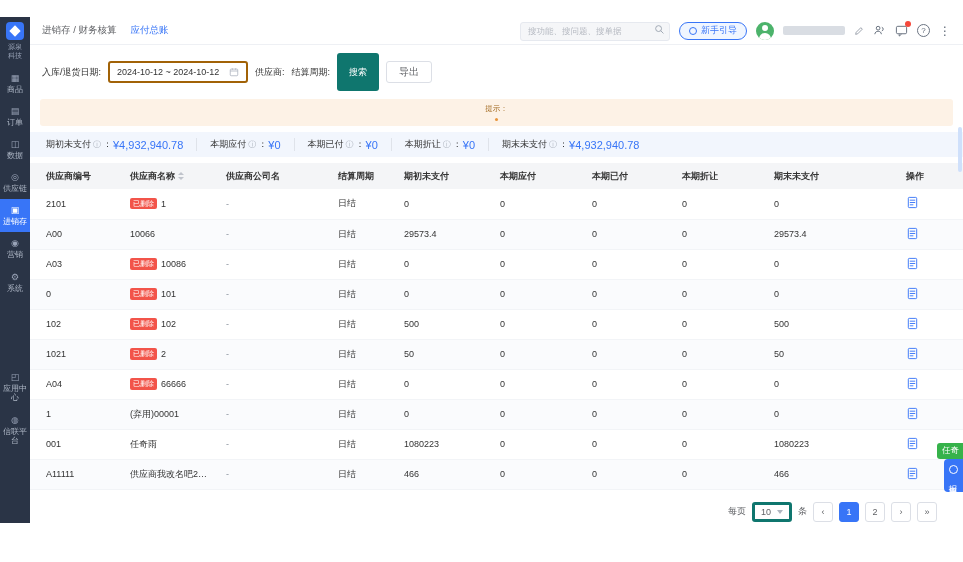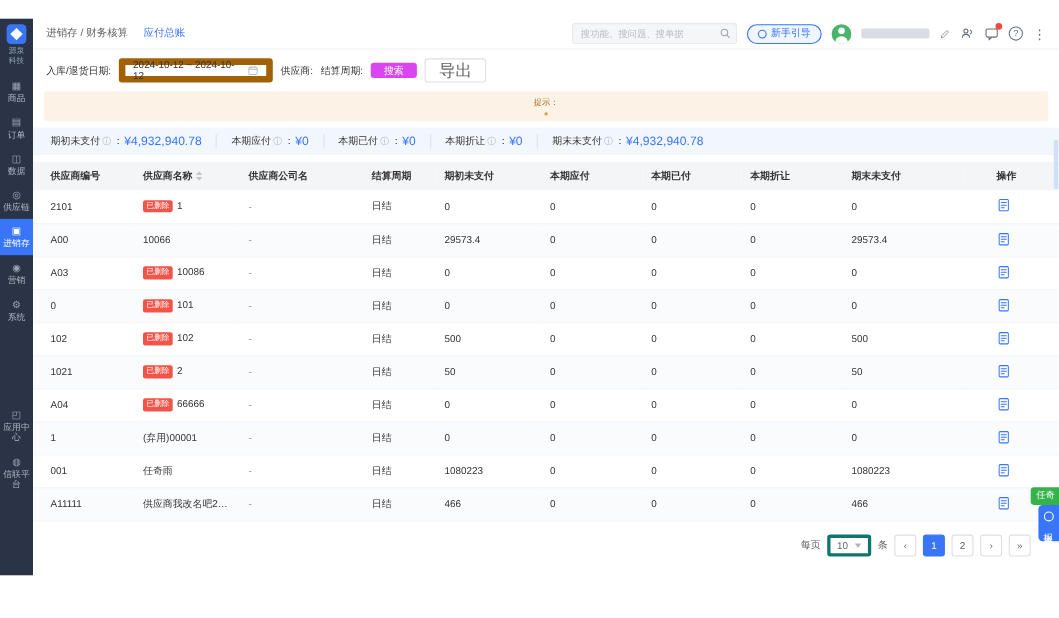--- a/index.html
+++ b/index.html
@@ -42,27 +42,27 @@
   .avatar::after { content:""; position:absolute; left:3px; top:11px; width:12px; height:8px; background:#fff; border-radius:6px 6px 0 0; }
   .redacted { width:62px; height:9px; background:#d9dde3; border-radius:2px; }
   .icon-btn { display:flex; align-items:center; justify-content:center; position:relative; color:#606a78; cursor:pointer; line-height:0; }
   .icon-btn.help { width:13px; height:13px; border:1px solid #6b7482; border-radius:50%; font-size:8px; line-height:11px; }
   .icon-btn.more { font-size:12px; line-height:12px; }
   .msg .dot { position:absolute; top:-3px; right:-3px; width:6px; height:6px; background:#f5483b; border-radius:50%; }
 
   
   .filterbar { display:flex; align-items:center; gap:7px; padding:8px 12px; flex-shrink:0; }
   .f-label { font-size:9px; color:#333; }
-  .input-box { height:22px; border:6px solid #a16207; border-radius:3px; background:#fff; display:flex; align-items:center; padding:0 7px; font-size:9px; color:#333; gap:6px; cursor:pointer; }
+  .input-box { height:22px; border:2px solid #a16207; border-radius:3px; background:#fff; display:flex; align-items:center; padding:0 7px; font-size:9px; color:#333; gap:6px; cursor:pointer; }
   .date-box { width:140px; justify-content:space-between; }
   .supplier-box { width:100px; }
   .cycle-box { width:112px; justify-content:space-between; }
   .caret { width:0; height:0; border-left:3.5px solid transparent; border-right:3.5px solid transparent; border-top:4.5px solid #b0b6c0; }
-  .btn-primary { height:14px; padding:0 12px; background:#d946ef; color:#fff; border:none; border-radius:3px; font-size:9px; cursor:pointer; font-family:inherit; }
-  .btn-plain { height:22px; padding:0 12px; background:#fff; color:#606266; border:1px solid #dcdfe6; border-radius:3px; font-size:15px; cursor:pointer; font-family:inherit; }
+  .btn-primary { height:38px; padding:0 12px; background:#0f766e; color:#fff; border:none; border-radius:3px; font-size:9px; cursor:pointer; font-family:inherit; }
+  .btn-plain { height:22px; padding:0 12px; background:#fff; color:#606266; border:1px solid #dcdfe6; border-radius:3px; font-size:10px; cursor:pointer; font-family:inherit; }
 
   
   .notice { margin:0 10px; background:#fdf2e6; border-radius:3px; padding:5px 8px; display:flex; align-items:center; gap:4px; white-space:nowrap; overflow:hidden; flex-shrink:0;flex-direction:column; }
   .n-label { font-size:7.5px; color:#a2691f; flex-shrink:0; }
   .n-dot { width:3px; height:3px; border-radius:50%; background:#e8953c; flex-shrink:0; }
   .n-text { font-size:7.5px; color:#9b6b34; overflow:hidden; text-overflow:ellipsis; }
 
   
   .statsbar { margin-top:6px; background:#f2f6fd; padding:6px 16px; display:flex; align-items:center; flex-shrink:0; }
   .stat { display:flex; align-items:center; }

